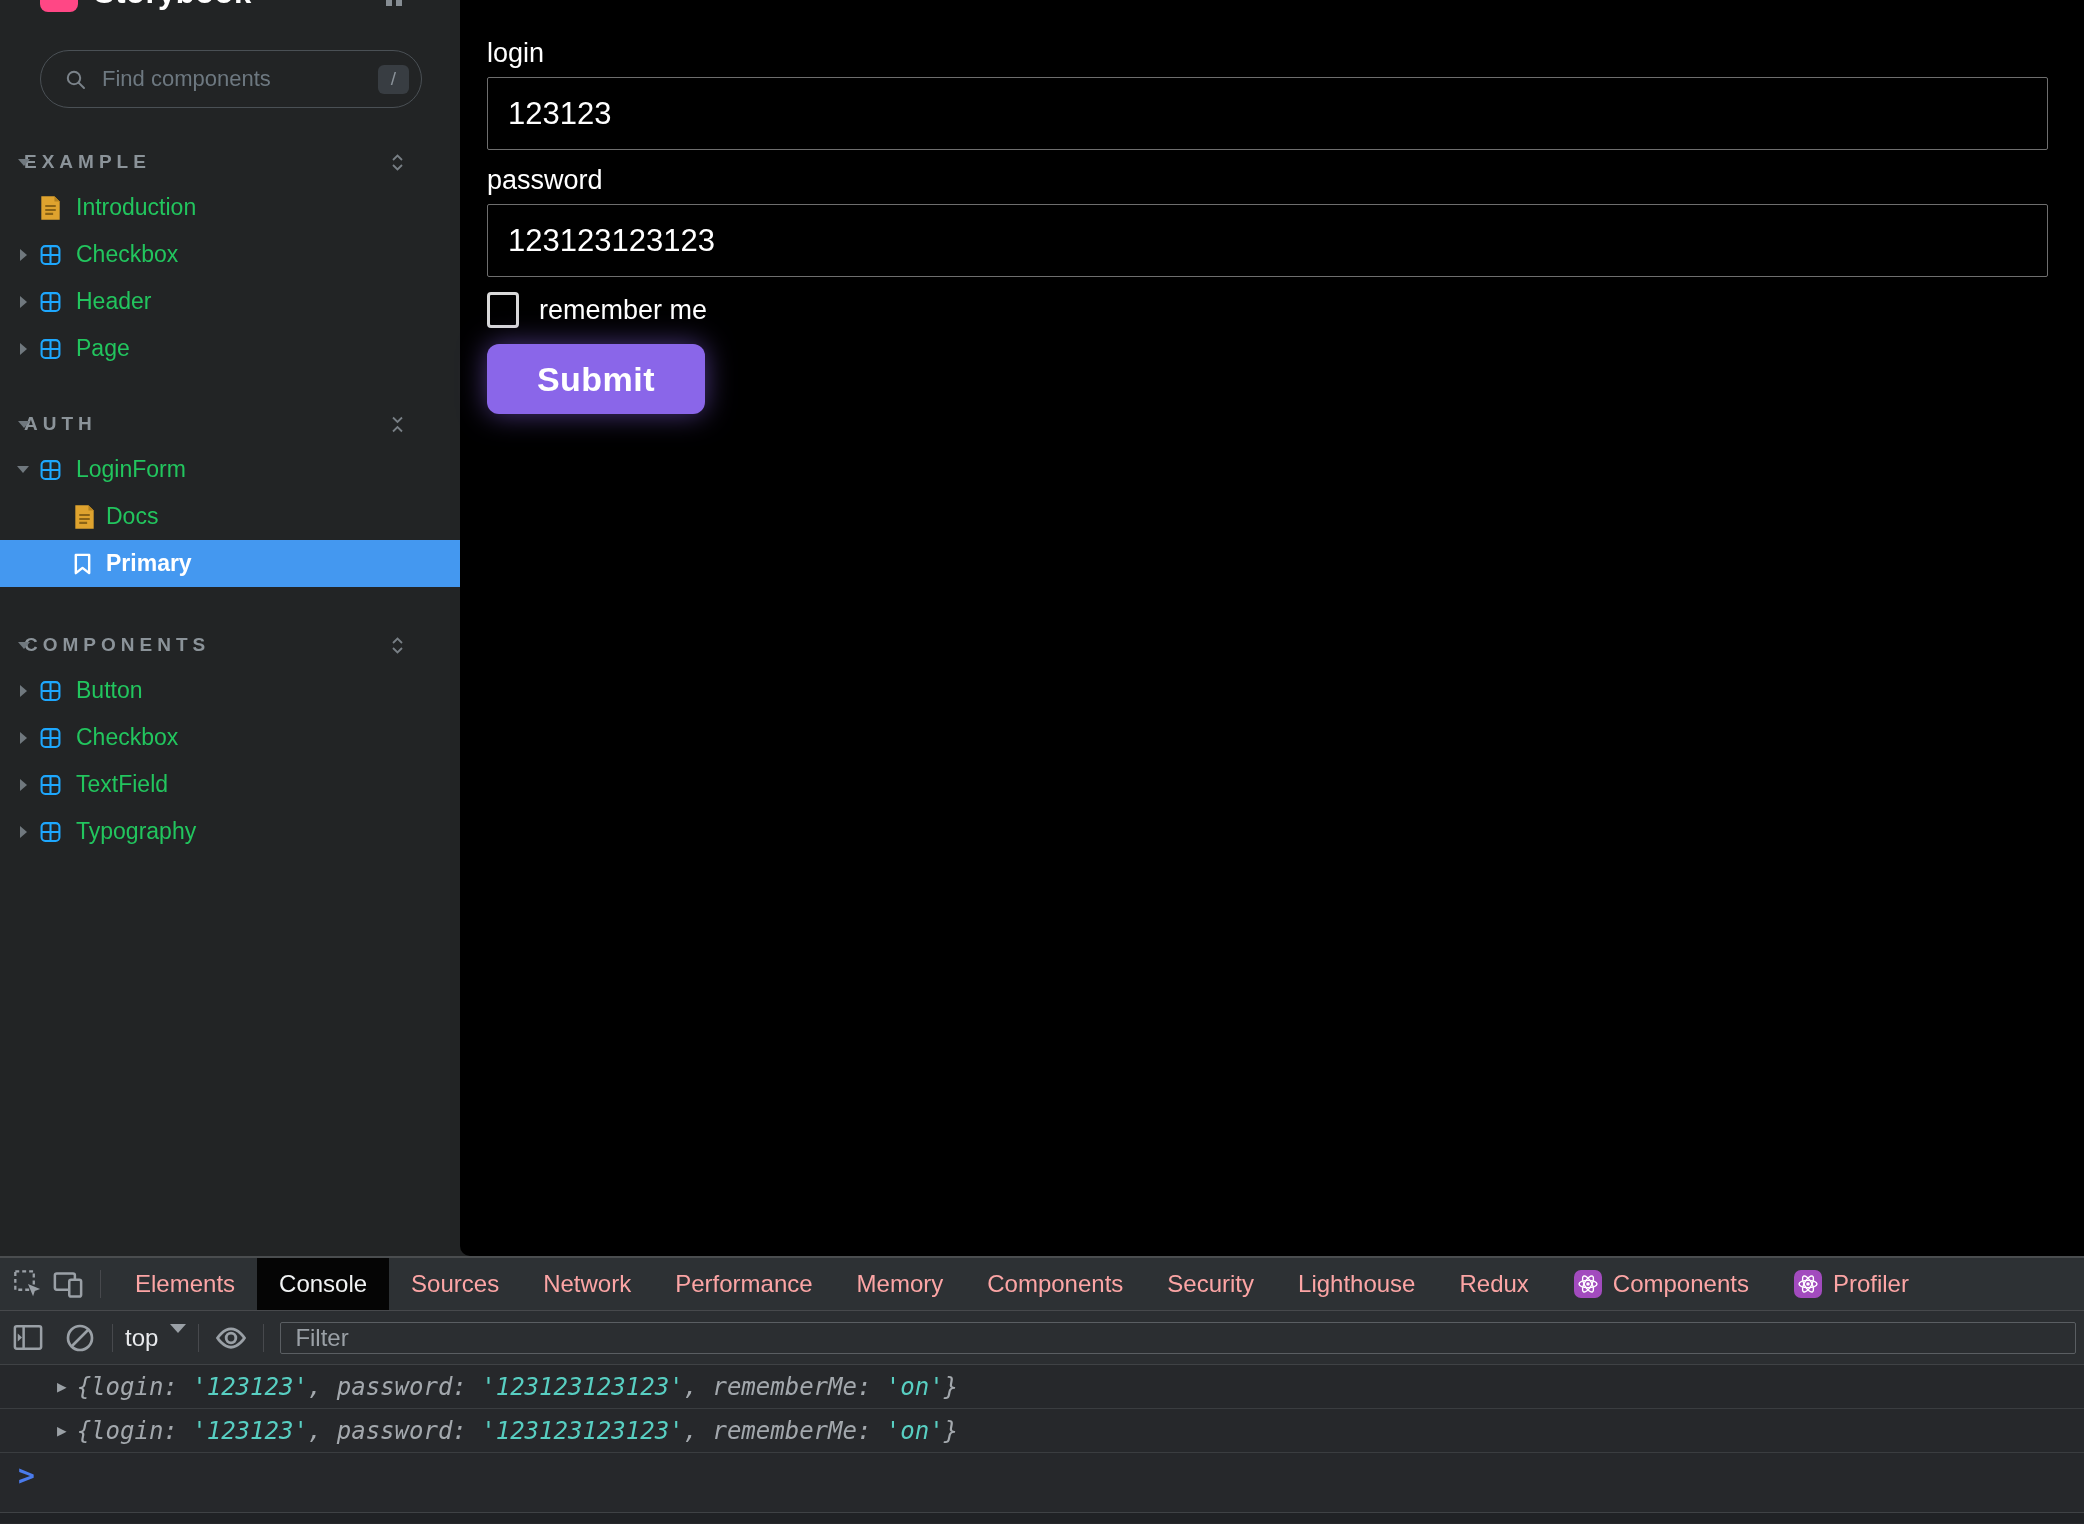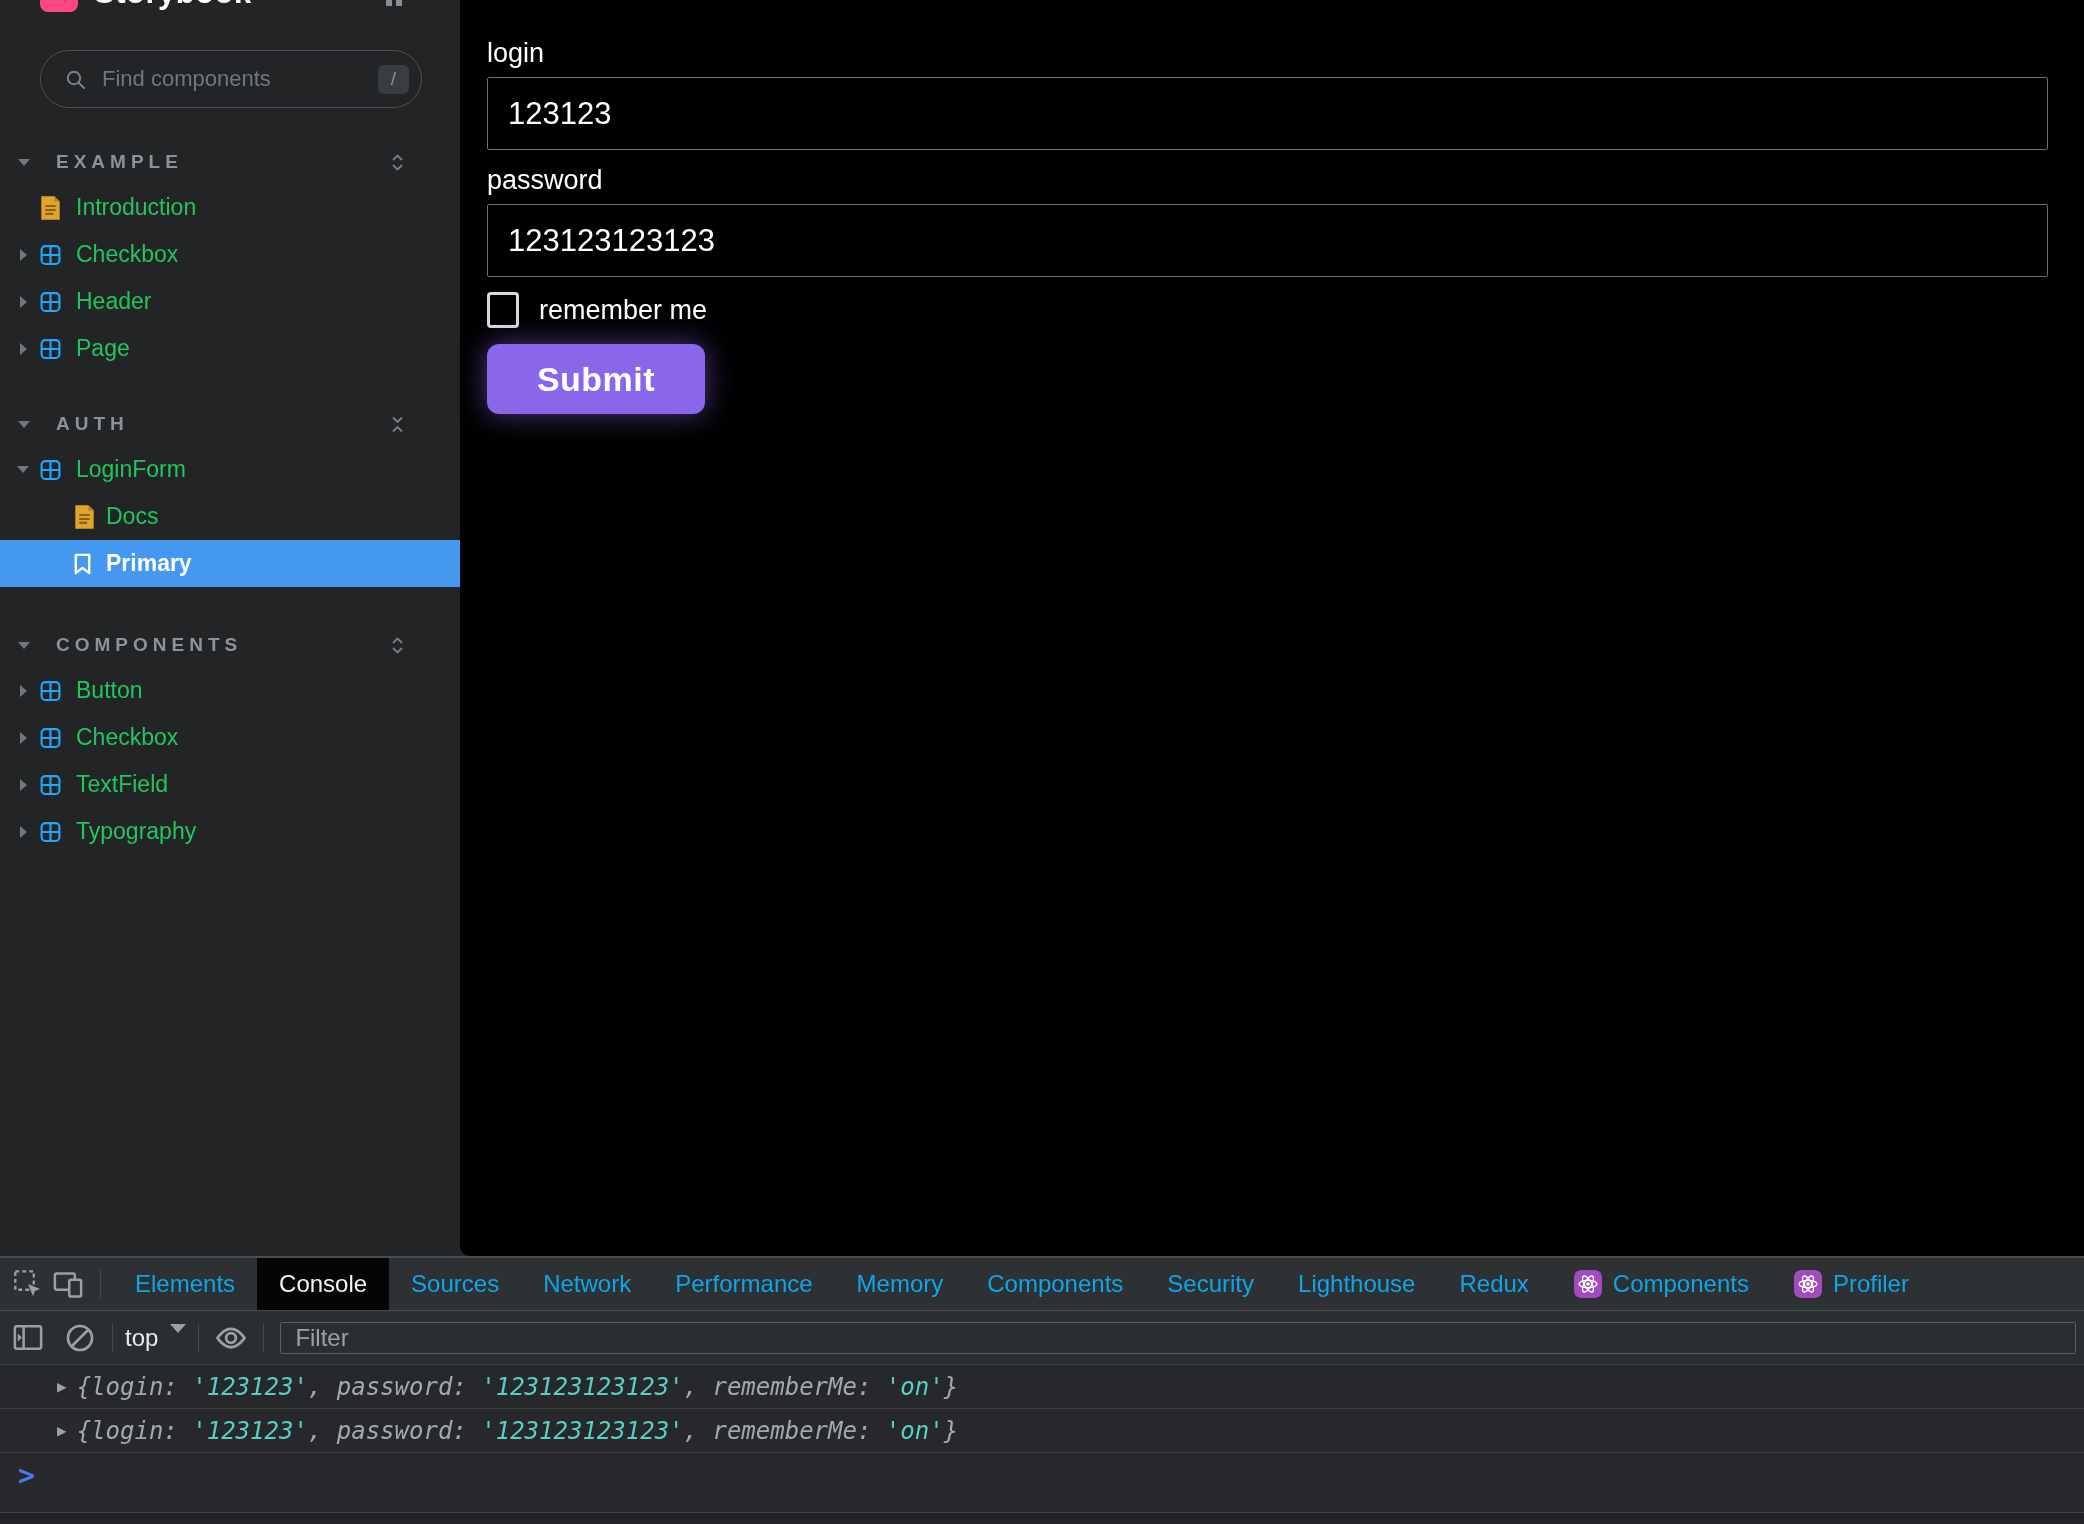--- a/index.html
+++ b/index.html
@@ -28,21 +28,21 @@
     border:1px solid #4a5055; border-radius:29px;
     display:flex; align-items:center; padding:0 12px 0 24px;
   }
   .search-placeholder { flex:1; border:none; outline:none; background:transparent; color:#6d7880; font-size:22px; margin-left:16px; font-family:"Liberation Sans",sans-serif; width:100px; }
   .search-placeholder::placeholder { color:#6d7880; }
   .slash-badge { width:31px; height:29px; border-radius:6px; background:#383d42; color:#8a9299; font-size:19px; display:flex; align-items:center; justify-content:center; }
 
   .nav { position:absolute; left:0; top:140px; width:460px; }
   .nav-section-header { position:relative; height:44px; display:flex; align-items:center; }
   .nav-section-header .sec-caret { position:absolute; left:18px; width:0; height:0; border-left:6px solid transparent; border-right:6px solid transparent; border-top:7px solid #70787e; }
-  .section-label { padding-left:56px; font-size:19px; font-weight:700; letter-spacing:5px; color:#8b9399; }
+  .section-label { padding-left:24px; font-size:19px; font-weight:700; letter-spacing:5px; color:#8b9399; }
   .section-action { position:absolute; left:390px; top:14px; }
 
   .row { position:relative; height:47px; display:flex; align-items:center; font-size:23px; color:#22c55e; }
   .row .chev { position:absolute; left:20px; width:0; height:0; border-top:6px solid transparent; border-bottom:6px solid transparent; border-left:7px solid #70787e; }
   .row .caret { position:absolute; left:17px; width:0; height:0; border-left:6px solid transparent; border-right:6px solid transparent; border-top:7px solid #70787e; }
   .row .item-icon { position:absolute; left:40px; top:50%; transform:translateY(-50%); display:flex; }
   .row .label { padding-left:76px; }
   .row.nested .item-icon { left:74px; }
   .row.nested .label { padding-left:106px; }
   .row.selected { background:#4498f0; color:#fff; font-weight:700; }
@@ -66,21 +66,21 @@
     box-shadow:0 0 28px rgba(138,102,233,0.55); cursor:pointer; letter-spacing:0.5px;
   }
 
   
   .devtools { position:absolute; left:0; top:1256px; width:2084px; height:268px; background:#26282b; border-top:2px solid #4a4d4f; }
 
   .dt-tabbar { height:53px; background:#2d3134; border-bottom:1px solid #47494c; display:flex; align-items:center; }
   .dt-icon-btn { display:flex; align-items:center; justify-content:center; width:40px; height:40px; }
   .dt-sep { width:1px; height:28px; background:#47494d; margin:0 12px; }
   .dt-tabs { display:flex; align-items:center; height:100%; }
-  .dt-tab { height:100%; display:flex; align-items:center; gap:10px; padding:0 22px; font-size:24px; color:#0ea5e9; white-space:nowrap; }
+  .dt-tab { height:100%; display:flex; align-items:center; gap:10px; padding:0 22px; font-size:24px; color:#fca5a5; white-space:nowrap; }
   .dt-tab.active { background:#050505; color:#f1f3f4; }
 
   .dt-toolbar { height:54px; background:#2b2e31; border-bottom:1px solid #3f4245; display:flex; align-items:center; }
   .dt-top { display:flex; gap:12px; }
   .dt-top .top-label { font-size:24px; color:#e8eaed; }
   .caret-down-sm { width:0; height:0; border-left:8px solid transparent; border-right:8px solid transparent; border-top:9px solid #9aa0a6; }
   .filter-input {
     flex:1; height:32px; margin:0 8px 0 4px; background:transparent;
     border:1px solid #5a5e62; border-radius:2px; color:#9aa0a6; font-size:24px;
     padding:0 14px; outline:none; font-family:"Liberation Sans",sans-serif;

